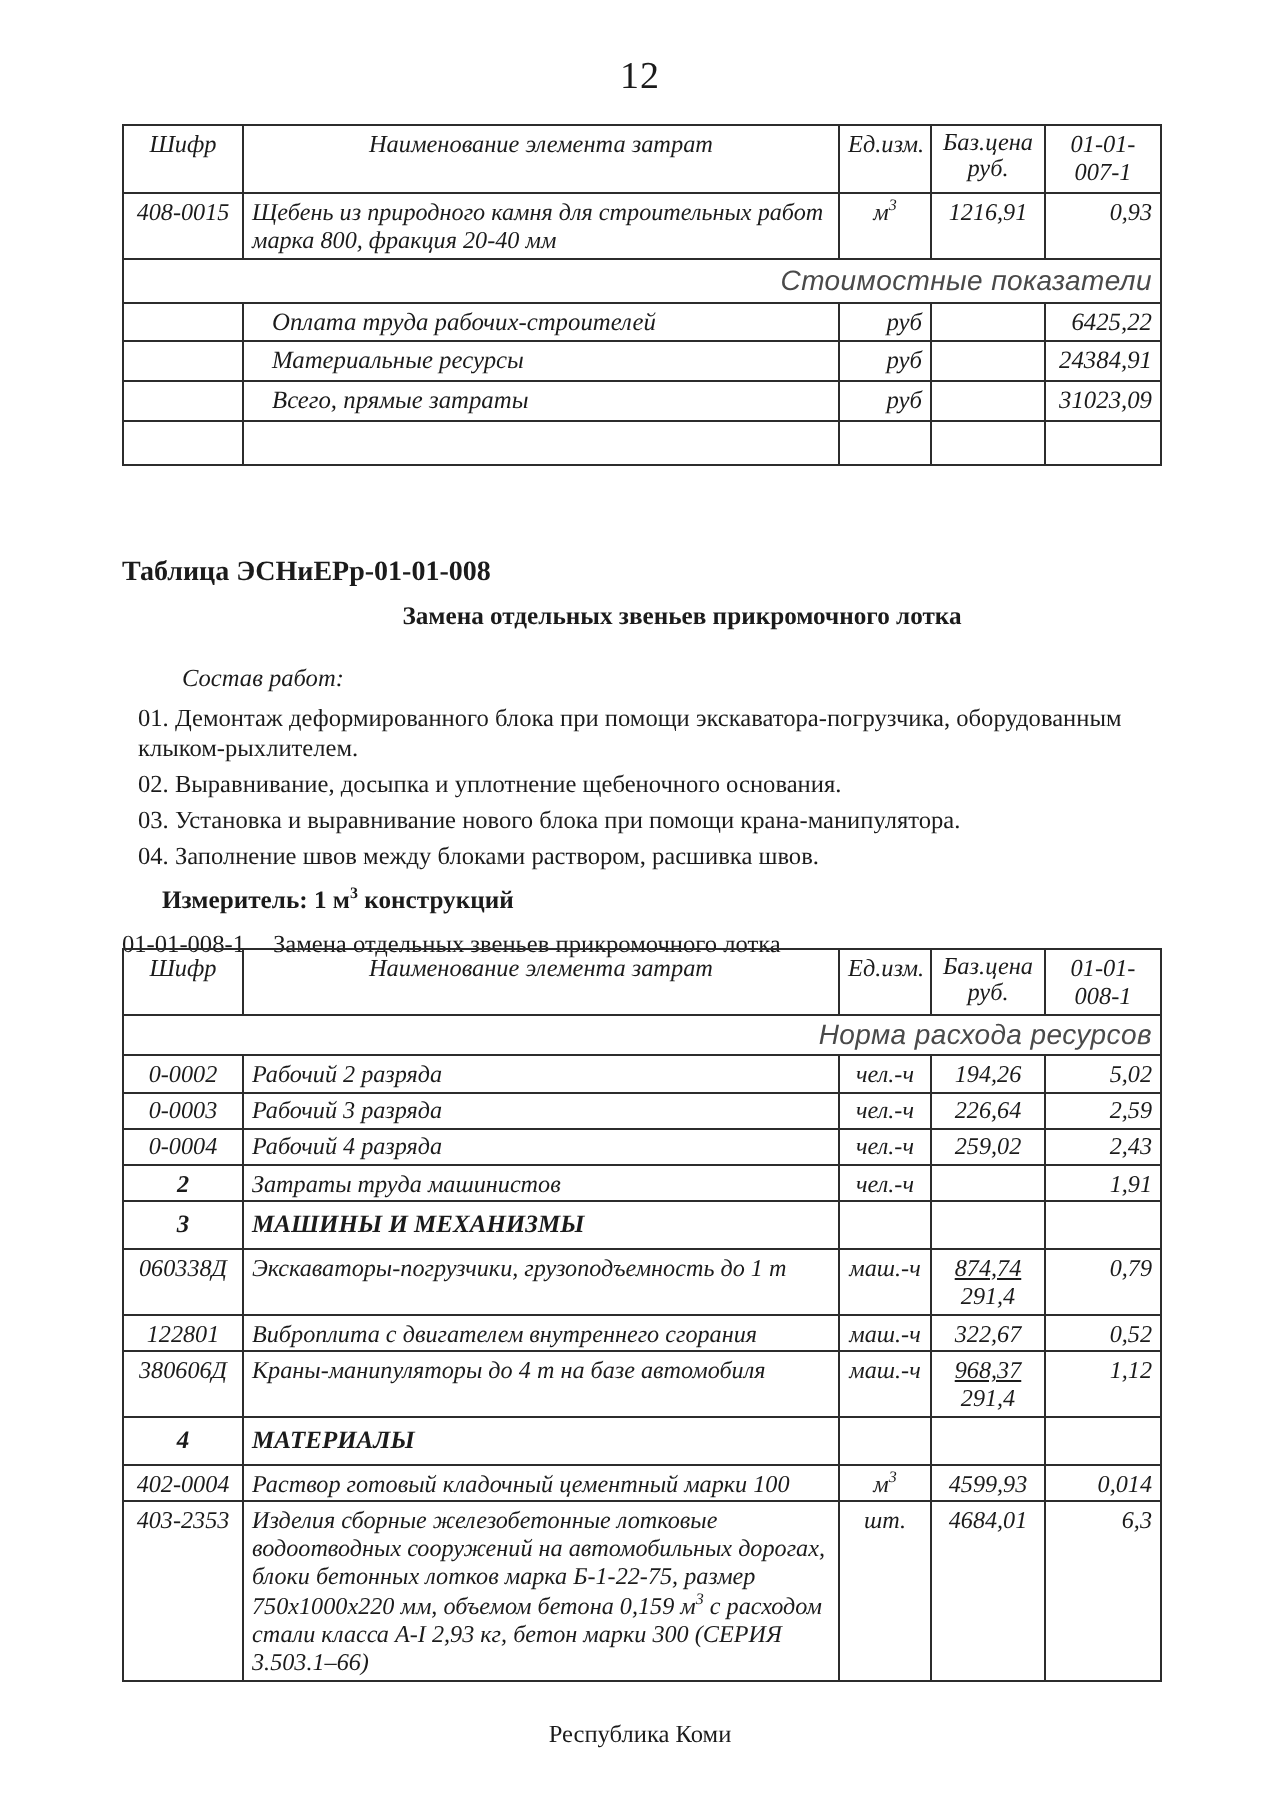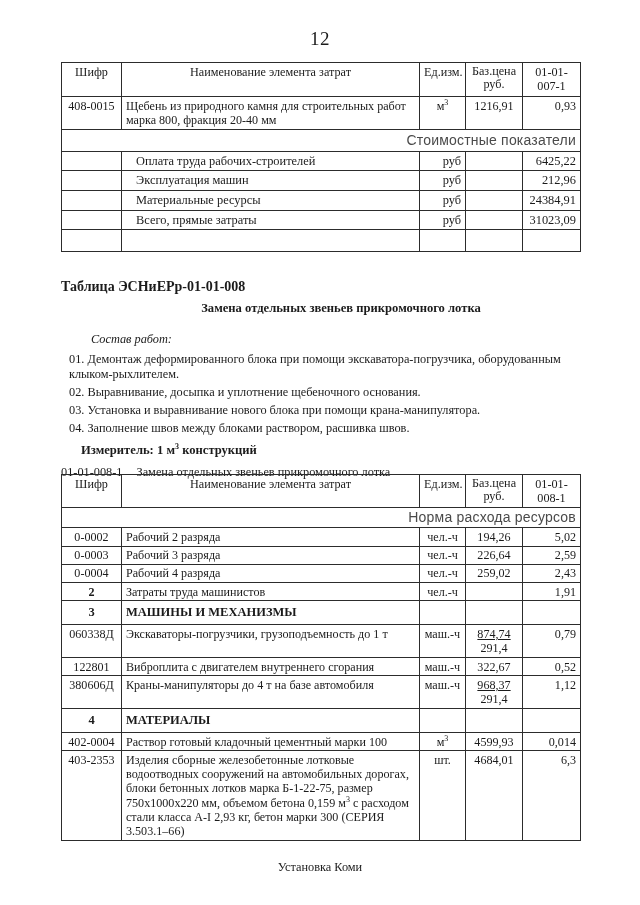--- a/index.html
+++ b/index.html
@@ -31,20 +31,21 @@
     letter-spacing: .5px;
   }
 
   
   table.doc-table {
     border-collapse: collapse;
     table-layout: fixed;
     width: 519px;
     font-size: 12.1px;
     line-height: 1.18;
+    font-style: italic;
   }
   table.doc-table td,
   table.doc-table th {
     border: 1px solid #2c2c2c;
     padding: 1px 4px 2px 4px;
     vertical-align: top;
     font-weight: normal;
   }
   .c-code    { width: 60px;  text-align: center; }
   .c-name    { width: 298px; text-align: left; }
@@ -196,27 +197,20 @@
         <tr class="band-row">
           <td colspan="5">Стоимостные показатели</td>
         </tr>
 
         <tr class="totals">
           <td></td>
           <td class="c-name">Оплата труда рабочих-строителей</td>
           <td class="c-unit">руб</td>
           <td></td>
           <td class="rgt">6425,22</td>
-        </tr>
-        <tr class="totals">
-          <td></td>
-          <td class="c-name">Эксплуатация машин</td>
-          <td class="c-unit">руб</td>
-          <td></td>
-          <td class="rgt">212,96</td>
         </tr>
         <tr class="totals">
           <td></td>
           <td class="c-name">Материальные ресурсы</td>
           <td class="c-unit">руб</td>
           <td></td>
           <td class="rgt">24384,91</td>
         </tr>
         <tr class="totals">
           <td></td>
@@ -365,15 +359,15 @@
           <td class="ctr">403-2353</td>
           <td>Изделия сборные железобетонные лотковые водоотводных сооружений на автомобильных дорогах, блоки бетонных лотков марка Б-1-22-75, размер 750х1000х220 мм, объемом бетона 0,159 м<sup>3</sup> с расходом стали класса А-I 2,93 кг, бетон марки 300 (СЕРИЯ 3.503.1–66)</td>
           <td class="ctr">шт.</td>
           <td class="ctr">4684,01</td>
           <td class="rgt">6,3</td>
         </tr>
       </tbody>
     </table>
   </div>
 
-  <div class="footer">Установка Коми</div>
+  <div class="footer">Республика Коми</div>
 
 </div>
 
 </body></html>

